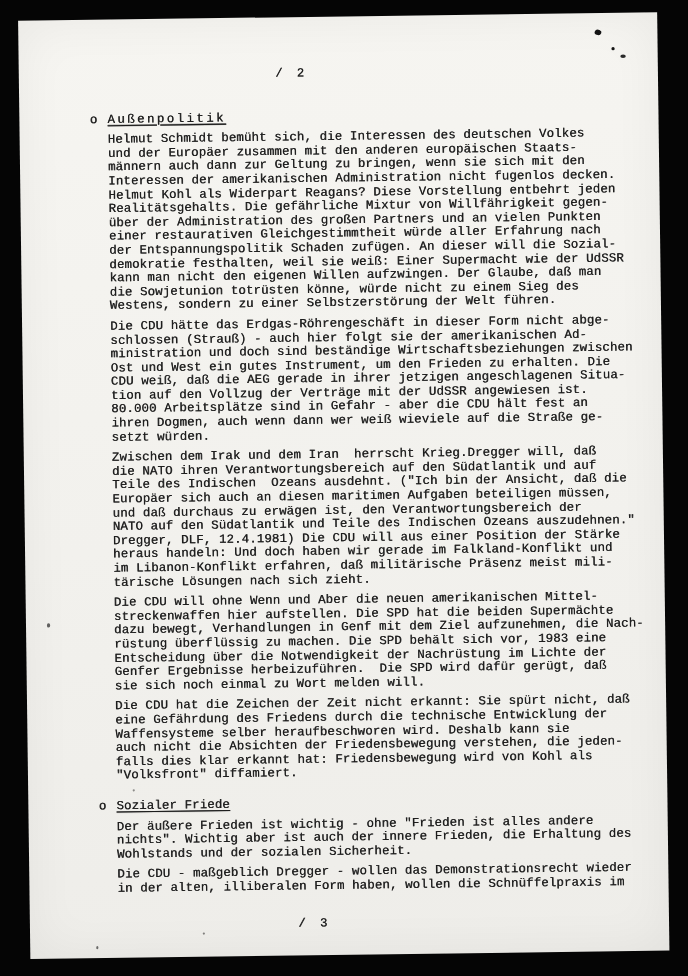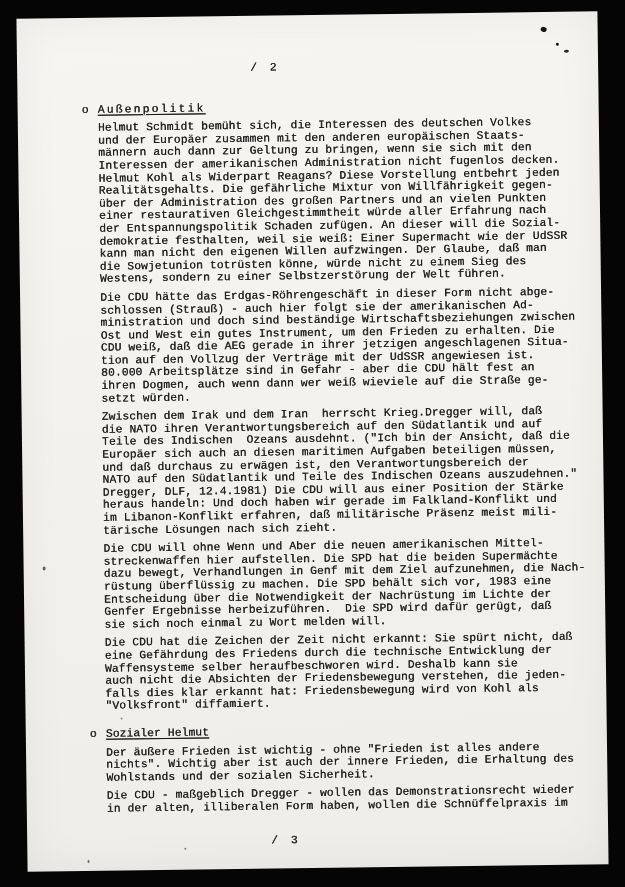--- a/index.html
+++ b/index.html
@@ -130,21 +130,21 @@
 eine Gefährdung des Friedens durch die technische Entwicklung der
 Waffensysteme selber heraufbeschworen wird. Deshalb kann sie
 auch nicht die Absichten der Friedensbewegung verstehen, die jeden-
 falls dies klar erkannt hat: Friedensbewegung wird von Kohl als
 "Volksfront" diffamiert.</div>
       </section>
 
       <section class="sec sec2">
         <div class="head-row">
           <span class="bullet">o</span>
-          <span class="heading">Sozialer Helmut</span>
+          <span class="heading">Sozialer Friede</span>
         </div>
         <div class="para">Der äußere Frieden ist wichtig - ohne "Frieden ist alles andere
 nichts". Wichtig aber ist auch der innere Frieden, die Erhaltung des
 Wohlstands und der sozialen Sicherheit.</div>
         <div class="para">Die CDU - maßgeblich Dregger - wollen das Demonstrationsrecht wieder
 in der alten, illiberalen Form haben, wollen die Schnüffelpraxis im</div>
       </section>
 
       <div class="page-num bottom">/ 3</div>
 

